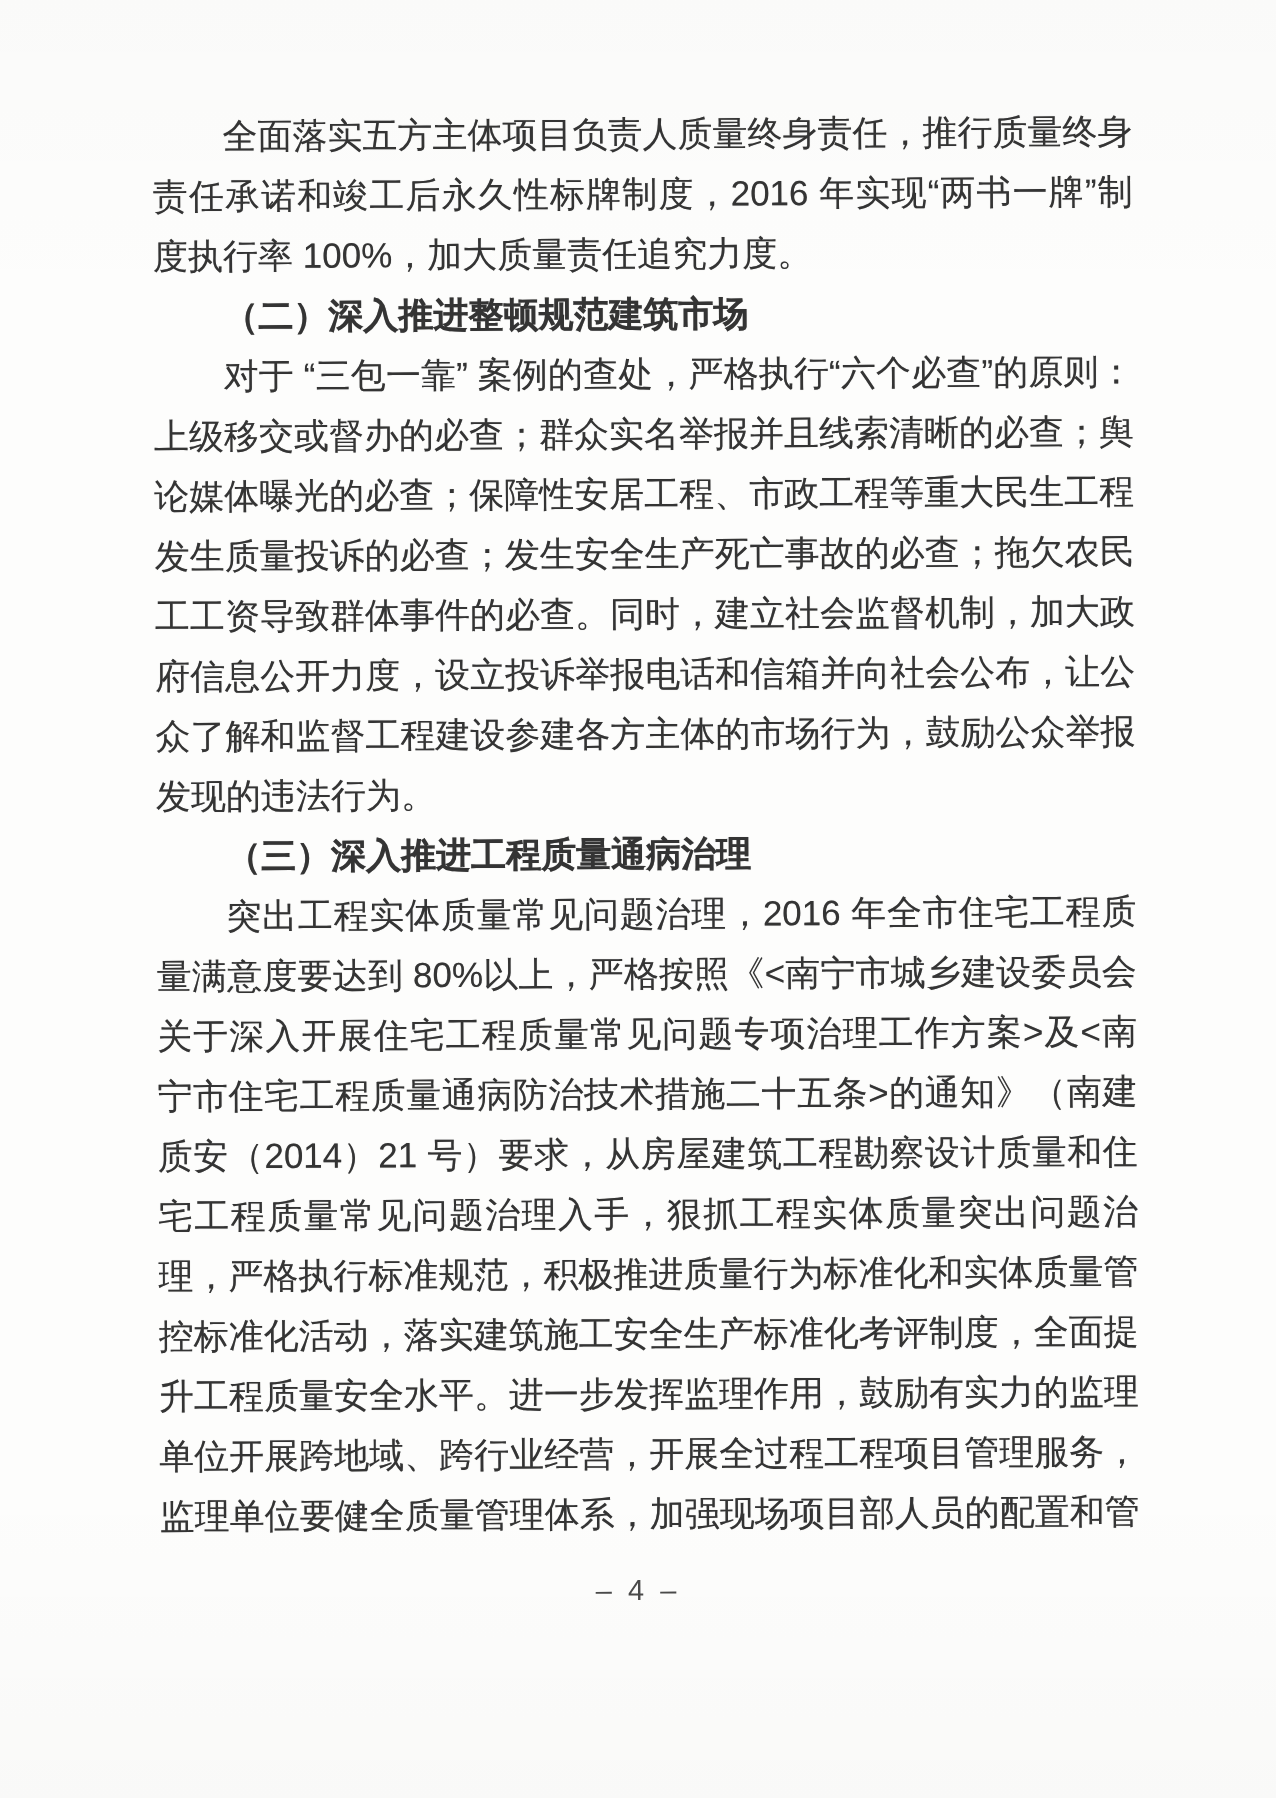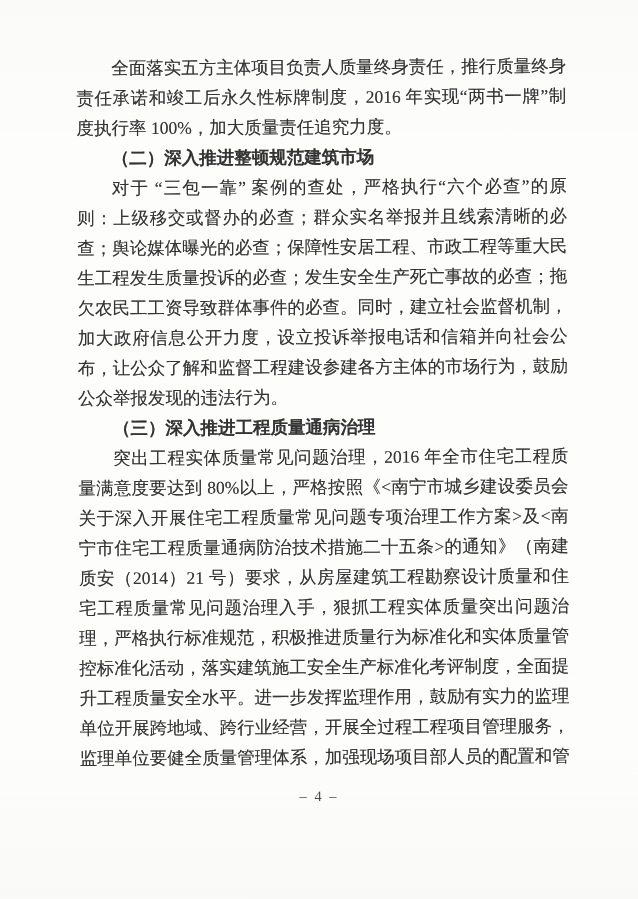--- a/index.html
+++ b/index.html
@@ -6,21 +6,21 @@
     margin: 0;
     padding: 0;
     background: #ffffff;
   }
   .page {
     position: relative;
     width: 638px;
     height: 899px;
     background: #fdfdfc;
     overflow: hidden;
-    font-family: Liberation Serif, serif;
+    font-family: Liberation Sans, sans-serif;
     color: #343434;
   }
   .scan-tint {
     position: absolute;
     inset: 0;
     background: linear-gradient(180deg, rgba(0,0,0,0.012) 0%, rgba(0,0,0,0) 18%, rgba(0,0,0,0) 82%, rgba(0,0,0,0.015) 100%);
     pointer-events: none;
   }
   .content {
     position: absolute;

